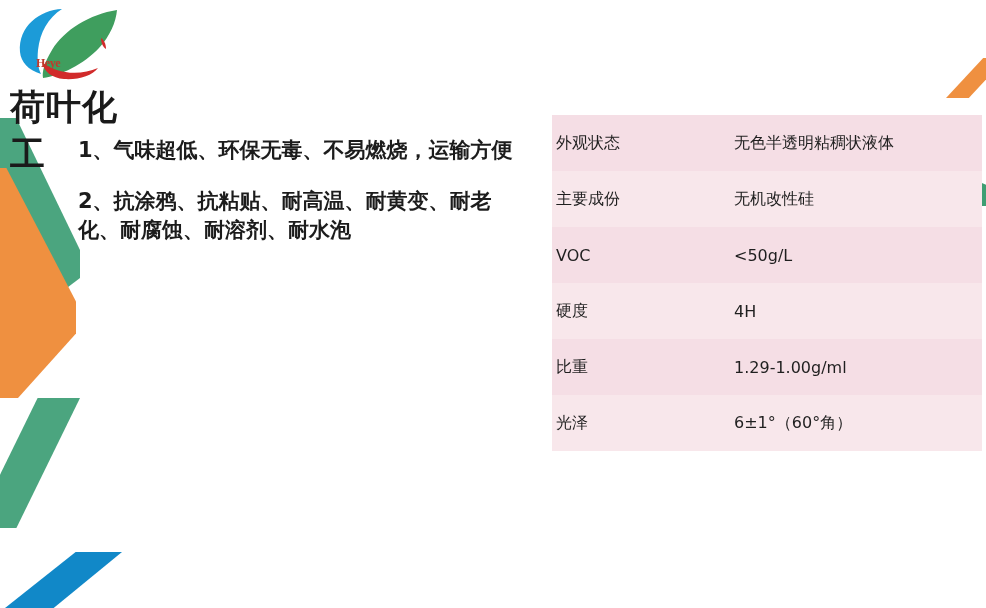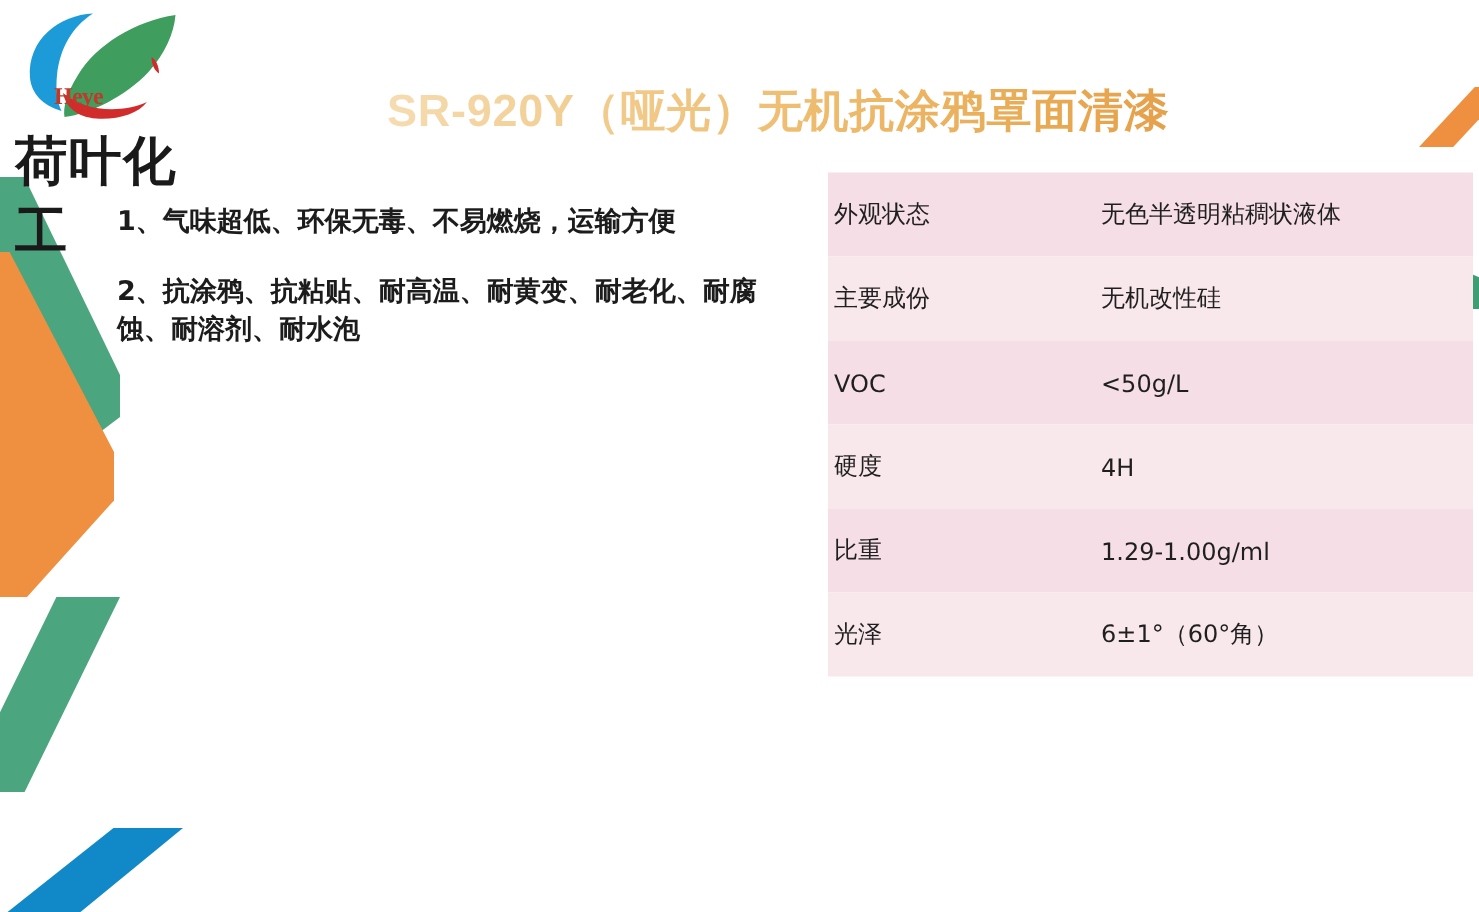--- a/index.html
+++ b/index.html
@@ -60,21 +60,21 @@
 
   
   .logo {
     position: absolute;
     left: 8px; top: 6px;
     width: 134px; height: 110px;
   }
   .logo-mark { position: absolute; left: 6px; top: 0px; width: 124px; height: 76px; }
   .logo-word {
     position: absolute; left: 28px; top: 50px;
-    font-size: 16px; font-weight: bold; color: #c0392b;
+    font-size: 12px; font-weight: bold; color: #c0392b;
     font-family: "Liberation Serif", serif;
     letter-spacing: -0.5px;
   }
   .logo-cn {
     position: absolute; left: 2px; top: 78px;
     font-size: 35px; font-weight: bold; color: #1a1a1a;
     letter-spacing: 1px;
     font-family: "DejaVu Sans", sans-serif;
   }
 
@@ -93,21 +93,21 @@
     -webkit-text-fill-color: transparent;
   }
 
   
   .features {
     position: absolute;
     left: 78px; top: 136px;
     width: 452px;
   }
   .feature-item {
-    font-size: 18px;
+    font-size: 21px;
     font-weight: bold;
     color: #1c1c1c;
     line-height: 1.38;
     margin-bottom: 22px;
     letter-spacing: 0px;
     font-family: "DejaVu Sans", sans-serif;
   }
   .feature-item:last-child { margin-bottom: 0; }
 
   
@@ -147,21 +147,20 @@
     <svg class="logo-mark" viewBox="0 0 124 76">
       <path d="M6 46 C4 20 26 4 48 3 C34 12 26 26 24 44 C23 54 24 62 27 68 C14 64 7 56 6 46 Z" fill="#1c9bd8"></path>
       <path d="M103 4 C76 8 50 24 38 44 C30 57 28 66 29 72 C46 70 70 58 85 42 C96 30 102 16 103 4 Z" fill="#3f9e5e"></path>
       <path d="M28 56 C42 68 66 70 84 62 C78 70 64 74 50 73 C38 72 30 66 28 56 Z" fill="#d12b2b"></path>
       <path d="M87 32 C90 34 92 38 92 43 C89 41 87 37 87 32 Z" fill="#d12b2b"></path>
     </svg>
     <div class="logo-word">Heye</div>
     <div class="logo-cn">荷叶化工</div>
   </div>
 
-  <div class="title">SR-920Y（哑光）无机抗涂鸦罩面清漆</div>
 
   <div class="features">
     <div class="feature-item">1、气味超低、环保无毒、不易燃烧，运输方便</div>
     <div class="feature-item">2、抗涂鸦、抗粘贴、耐高温、耐黄变、耐老化、耐腐蚀、耐溶剂、耐水泡</div>
   </div>
 
   <table class="spec-table">
     <tbody>
       <tr>
         <td class="k">外观状态</td>

